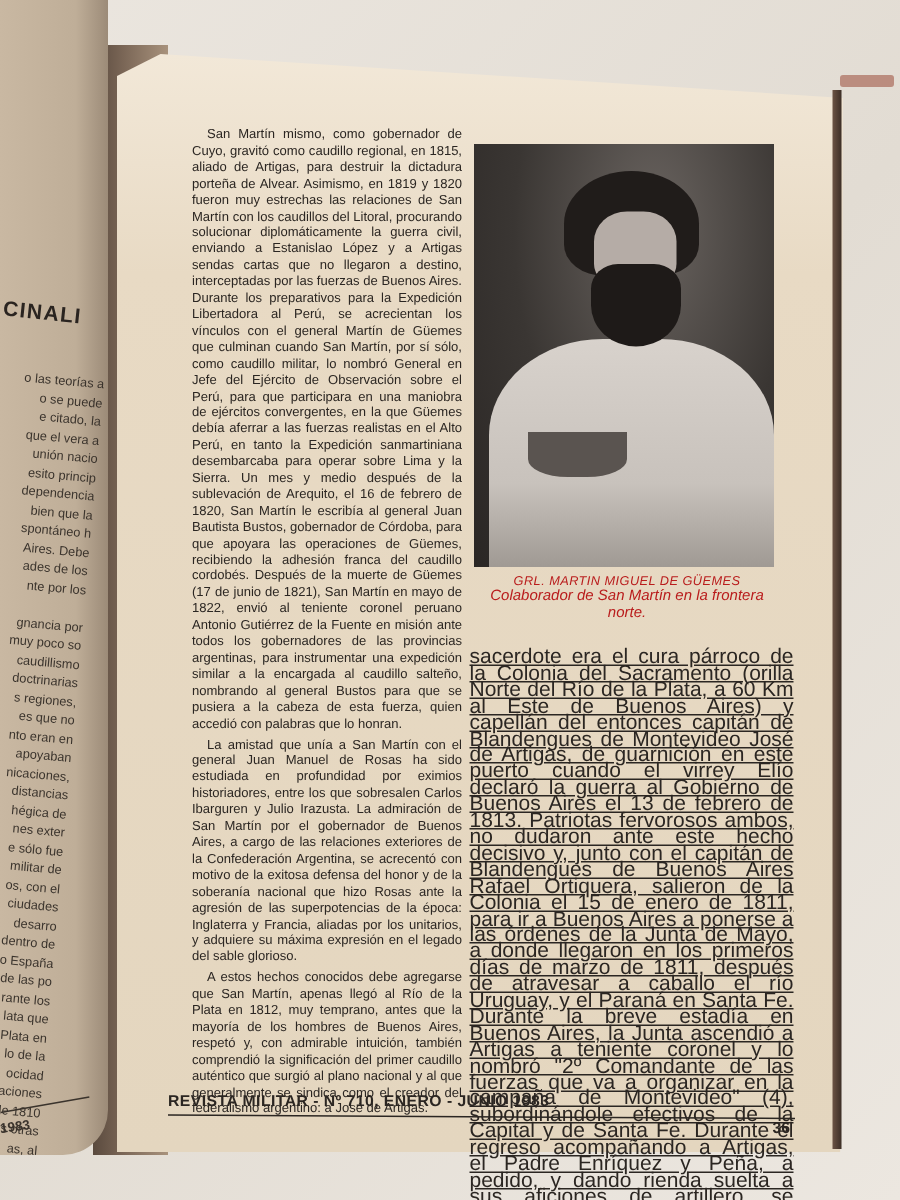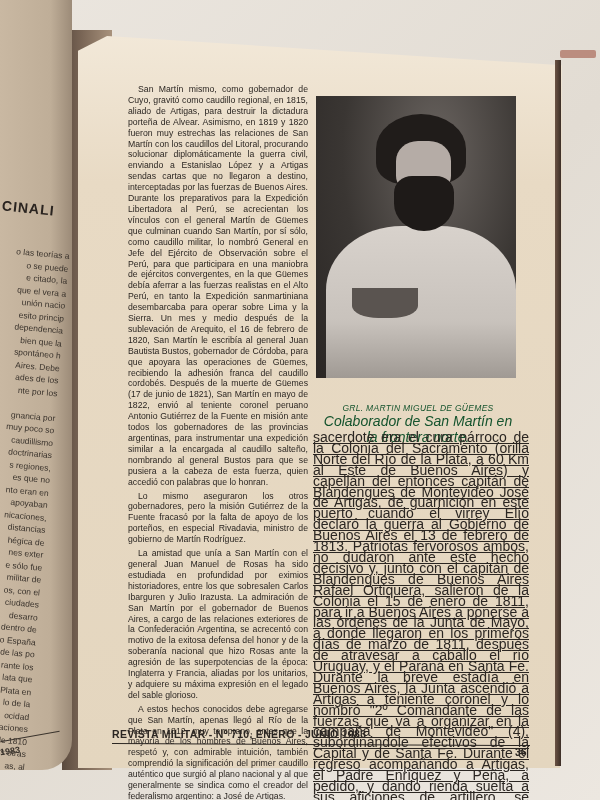--- a/index.html
+++ b/index.html
@@ -34,23 +34,23 @@
     color:#2b2622;text-align:justify;text-decoration:underline;}
   .col-right p{margin:0;}
   .portrait{position:absolute;left:316px;top:96px;width:200px;height:282px;
     background:radial-gradient(ellipse at 60% 20%,#6a6460 0%,#3a3633 55%,#2a2624 100%);overflow:hidden;}
   .p-hair{position:absolute;left:60px;top:18px;width:90px;height:70px;border-radius:50% 50% 30% 30%;background:#201c1a;}
   .p-face{position:absolute;left:80px;top:45px;width:55px;height:50px;border-radius:40% 40% 30% 30%;background:#b5aca6;}
   .p-beard{position:absolute;left:78px;top:80px;width:60px;height:55px;border-radius:30% 30% 50% 50%;background:#1e1a18;}
   .p-coat{position:absolute;left:10px;top:130px;width:190px;height:160px;border-radius:40% 40% 0 0;
     background:linear-gradient(180deg,#d8d2cc 0%,#c8c2bc 60%,#9a948e 100%);}
   .p-cup{position:absolute;left:36px;top:192px;width:66px;height:30px;background:#5a5450;border-radius:0 0 40% 40%;}
-  .caption{position:absolute;left:318px;top:382px;width:200px;text-align:center;font-style:italic;color:#14532d;margin-top:21px;}
+  .caption{position:absolute;left:318px;top:382px;width:200px;text-align:center;font-style:italic;color:#b91c1c;}
   .cap1{font-size:8.5px;letter-spacing:.3px;}
-  .cap2{font-size:14px;}
+  .cap2{font-size:10px;}
   .footer-rule{position:absolute;left:112px;top:744px;width:418px;border-top:1.3px solid #2b2622;transform:rotate(.3deg);}
   .footer{position:absolute;left:112px;top:728px;font-size:10.5px;font-weight:bold;color:#2b2622;letter-spacing:.3px;}
   .page-num{position:absolute;left:515px;top:746px;font-size:10.5px;font-weight:bold;color:#2b2622;}
 </style>
 </head>
 <body>
 
 <div class="bg-wall"></div>
 <div class="wall-mark" style="left:560px;top:50px;width:36px;height:8px;"></div>
 
@@ -104,21 +104,20 @@
     </div>
   <div class="left-rule"></div>
   <div class="left-foot">1983</div>
 </div>
 
 <div class="page"></div>
 <div class="page-edge"></div>
 
 <div class="col-left">
   <p>San Martín mismo, como gobernador de Cuyo, gravitó como caudillo regional, en 1815, aliado de Artigas, para destruir la dictadura porteña de Alvear. Asimismo, en 1819 y 1820 fueron muy estrechas las relaciones de San Martín con los caudillos del Litoral, procurando solucionar diplomáticamente la guerra civil, enviando a Estanislao López y a Artigas sendas cartas que no llegaron a destino, interceptadas por las fuerzas de Buenos Aires. Durante los preparativos para la Expedición Libertadora al Perú, se acrecientan los vínculos con el general Martín de Güemes que culminan cuando San Martín, por sí sólo, como caudillo militar, lo nombró General en Jefe del Ejército de Observación sobre el Perú, para que participara en una maniobra de ejércitos convergentes, en la que Güemes debía aferrar a las fuerzas realistas en el Alto Perú, en tanto la Expedición sanmartiniana desembarcaba para operar sobre Lima y la Sierra. Un mes y medio después de la sublevación de Arequito, el 16 de febrero de 1820, San Martín le escribía al general Juan Bautista Bustos, gobernador de Córdoba, para que apoyara las operaciones de Güemes, recibiendo la adhesión franca del caudillo cordobés. Después de la muerte de Güemes (17 de junio de 1821), San Martín en mayo de 1822, envió al teniente coronel peruano Antonio Gutiérrez de la Fuente en misión ante todos los gobernadores de las provincias argentinas, para instrumentar una expedición similar a la encargada al caudillo salteño, nombrando al general Bustos para que se pusiera a la cabeza de esta fuerza, quien accedió con palabras que lo honran.</p>
-  <p>Lo mismo aseguraron los otros gobernadores, pero la misión Gutiérrez de la Fuente fracasó por la falta de apoyo de los porteños, en especial Rivadavia, ministro de gobierno de Martín Rodríguez.</p>
   <p>La amistad que unía a San Martín con el general Juan Manuel de Rosas ha sido estudiada en profundidad por eximios historiadores, entre los que sobresalen Carlos Ibarguren y Julio Irazusta. La admiración de San Martín por el gobernador de Buenos Aires, a cargo de las relaciones exteriores de la Confederación Argentina, se acrecentó con motivo de la exitosa defensa del honor y de la soberanía nacional que hizo Rosas ante la agresión de las superpotencias de la época: Inglaterra y Francia, aliadas por los unitarios, y adquiere su máxima expresión en el legado del sable glorioso.</p>
   <p>A estos hechos conocidos debe agregarse que San Martín, apenas llegó al Río de la Plata en 1812, muy temprano, antes que la mayoría de los hombres de Buenos Aires, respetó y, con admirable intuición, también comprendió la significación del primer caudillo auténtico que surgió al plano nacional y al que generalmente se sindica como el creador del federalismo argentino: a José de Artigas.</p>
 
 </div>
 
 <div class="portrait">
   <div class="p-coat"></div>
   <div class="p-cup"></div>
   <div class="p-hair"></div>
   <div class="p-face"></div>

